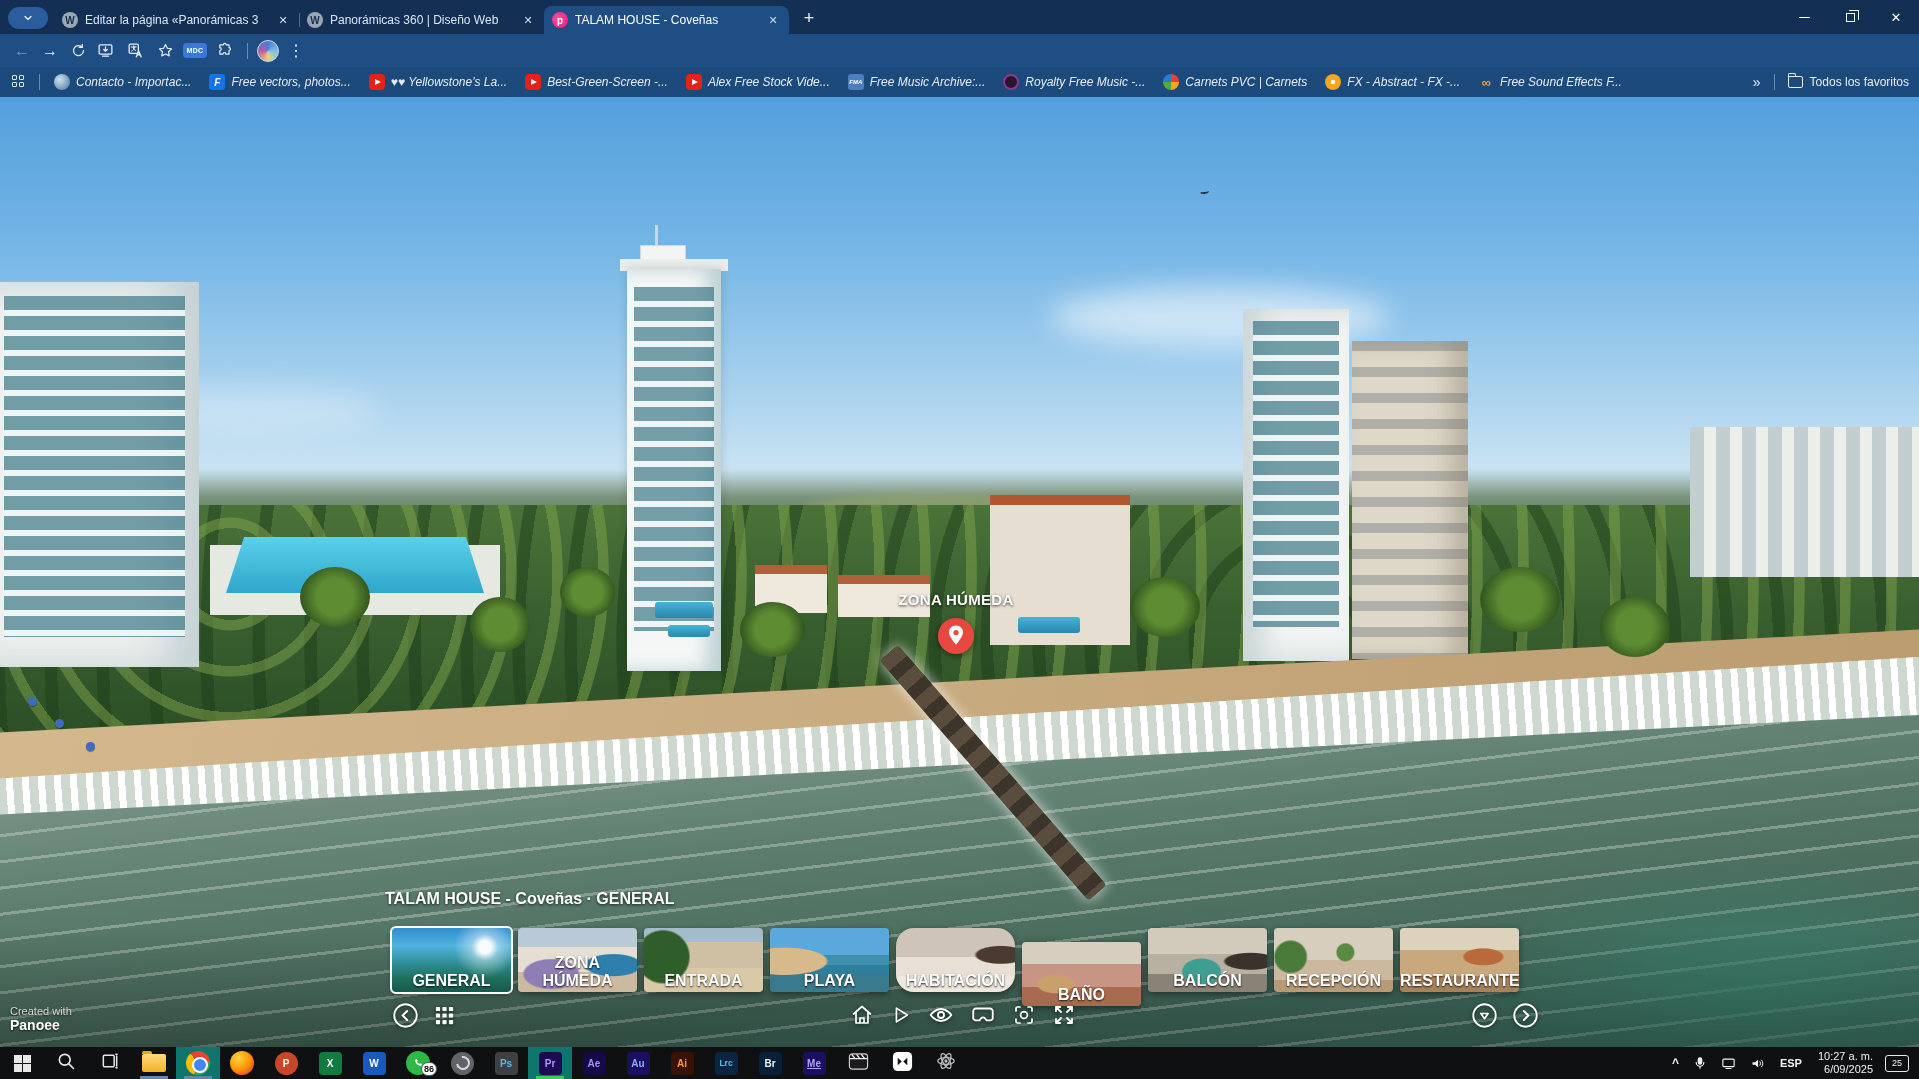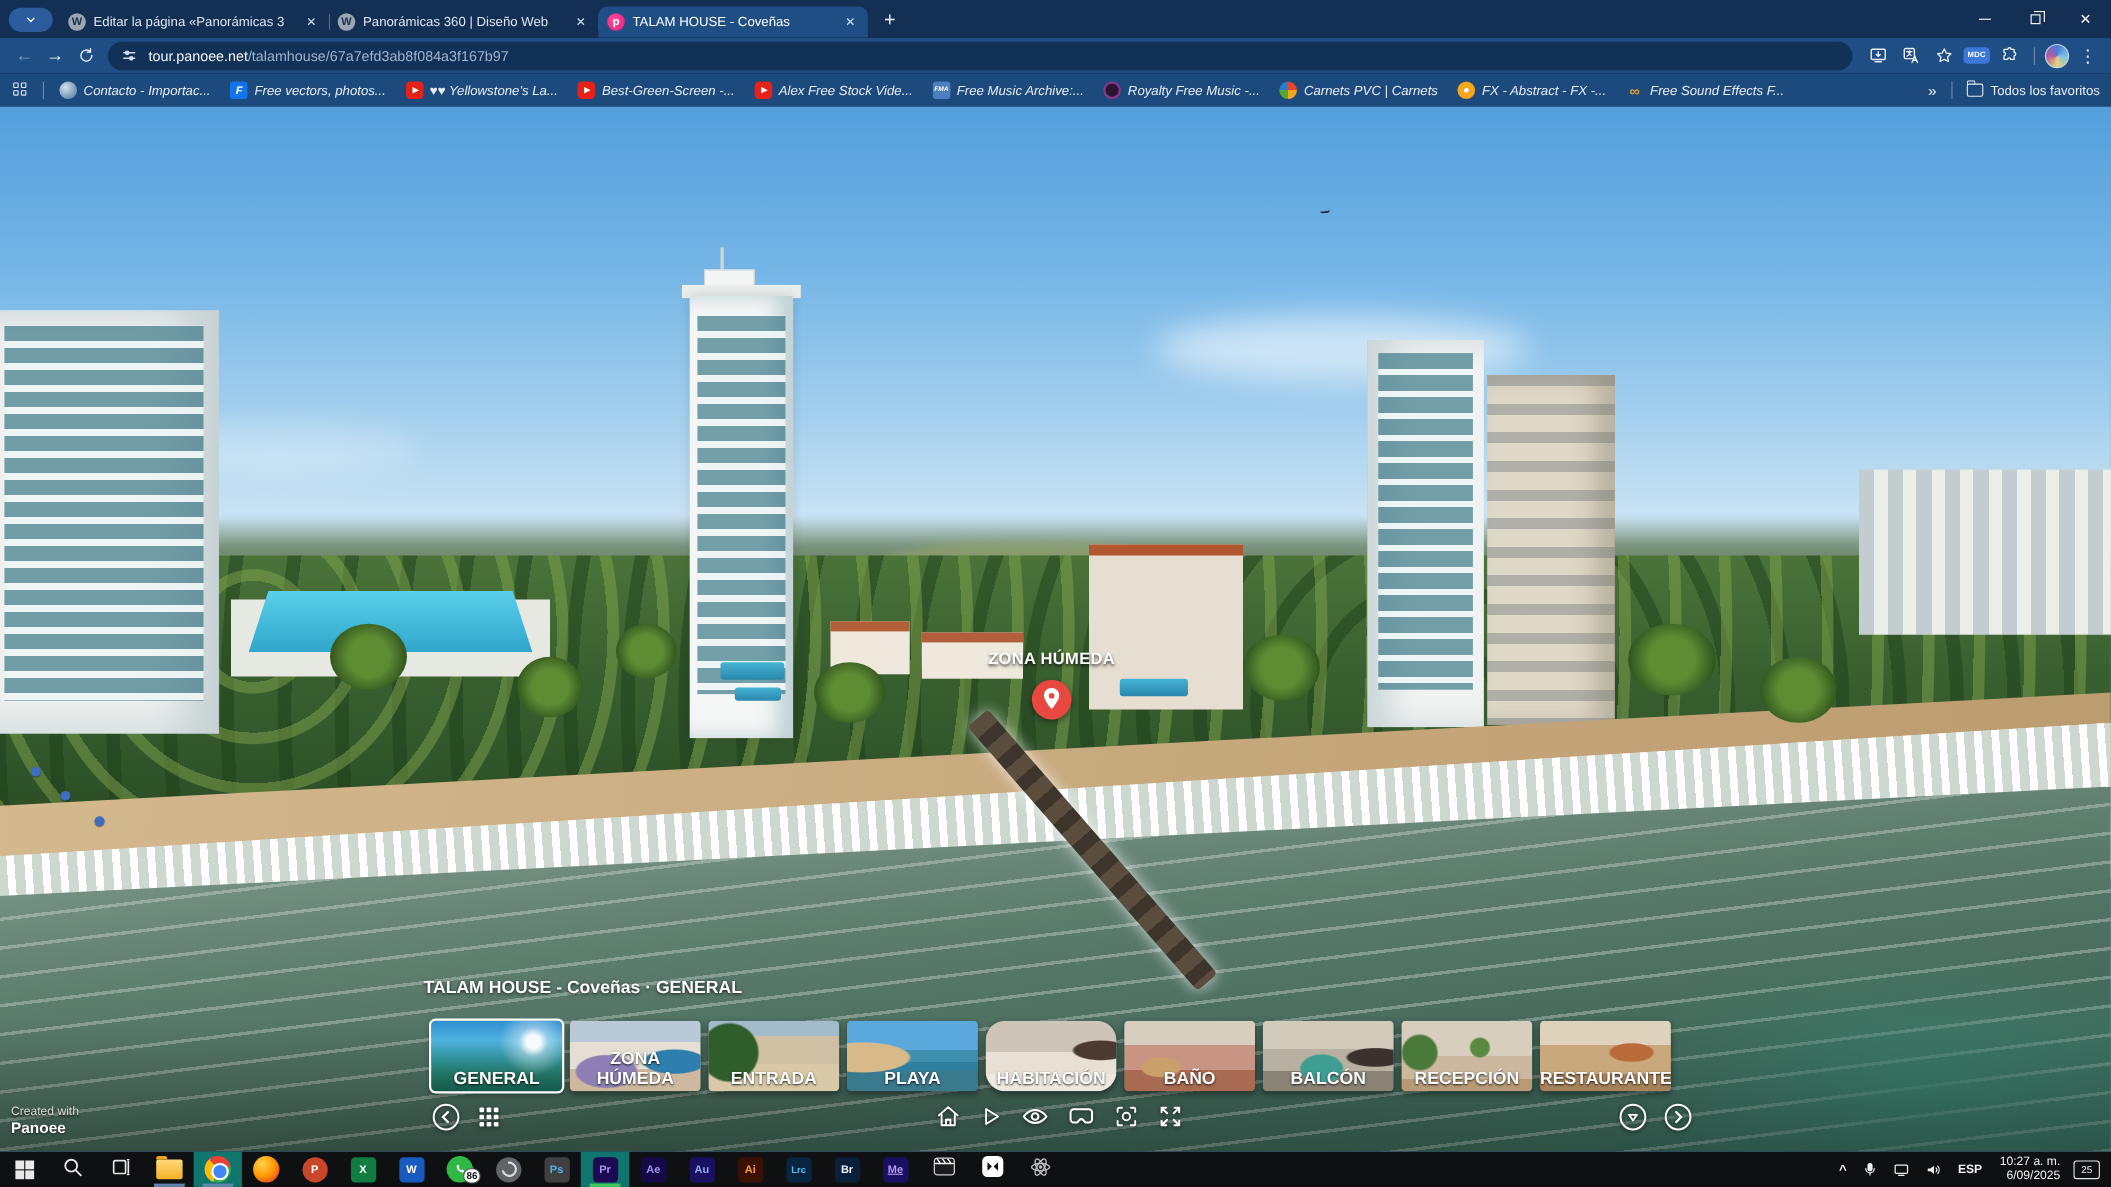--- a/index.html
+++ b/index.html
@@ -113,21 +113,21 @@
   .scene-title { position:absolute; left:385px; top:793px; color:#fff; font-size:16px; font-weight:bold; text-shadow:0 1px 3px rgba(0,0,0,.8); }
   .thumbs { position:absolute; left:392px; top:831px; display:flex; }
   .thumb { width:119px; height:64px; border-radius:4px; margin-right:7px; position:relative; overflow:hidden; flex:none; cursor:pointer; box-shadow:0 2px 6px rgba(0,0,0,.45); }
   .thumb.selected { outline:2px solid #fff; }
   .thumb-label { position:absolute; bottom:2px; left:0; width:100%; text-align:center; color:#fff; font-size:16px; font-weight:bold; text-shadow:0 1px 2px rgba(0,0,0,.85); }
   .th-general { background:radial-gradient(circle at 78% 30%, rgba(255,255,255,.95) 0 6%, rgba(255,255,255,.4) 13%, rgba(255,255,255,0) 30%), linear-gradient(180deg,#2f8fd0 0%,#4fb2de 28%,#2f8f96 55%,#1f6f5e 78%,#155a4c 100%); }
   .th-zona { background:radial-gradient(ellipse at 80% 58%, #2e7fae 0 20%, rgba(0,0,0,0) 22%), radial-gradient(ellipse at 28% 72%, #8d7fb5 0 22%, rgba(0,0,0,0) 24%), linear-gradient(180deg,#b9c9d8 0 30%,#e5ded2 30% 68%,#cdb9a0 68% 100%); }
   .th-entrada { background:radial-gradient(circle at 16% 45%, #2f5e2a 0 24%, rgba(0,0,0,0) 26%), linear-gradient(180deg,#a3bbca 0 22%,#cfc0a4 22% 62%,#d9c9a7 62% 100%); }
   .th-playa { background:radial-gradient(ellipse at 12% 52%, #d8ba8a 0 28%, rgba(0,0,0,0) 30%), linear-gradient(180deg,#5aa8dc 0 42%,#3f8fae 42% 58%,#2e7f9e 58% 72%,#3a7a8e 72% 100%); }
   .th-habitacion { background:radial-gradient(ellipse at 88% 42%, #4a3a30 0 16%, rgba(0,0,0,0) 18%), linear-gradient(180deg,#cfc4b8 0 45%,#e8e0d4 45% 75%,#efe8de 75% 100%);border-radius:18px; }
-  .th-bano { background:radial-gradient(ellipse at 28% 66%, #caa06a 0 14%, rgba(0,0,0,0) 16%), linear-gradient(180deg,#d8cec0 0 35%,#c89484 35% 70%,#a86a50 70% 100%); }
+  .th-bano { background:radial-gradient(ellipse at 28% 66%, #caa06a 0 14%, rgba(0,0,0,0) 16%), linear-gradient(180deg,#d8cec0 0 35%,#c89484 35% 70%,#a86a50 70% 100%);margin-top:14px; }
   .th-balcon { background:radial-gradient(ellipse at 45% 68%, #3f9e92 0 20%, rgba(0,0,0,0) 22%), radial-gradient(ellipse at 86% 52%, #3a322c 0 17%, rgba(0,0,0,0) 19%), linear-gradient(180deg,#d2cabb 0 40%,#b8b0a0 40% 72%,#8a8275 72% 100%);padding-left:40px; }
   .th-recepcion { background:radial-gradient(circle at 14% 45%, #4a7a3a 0 14%, rgba(0,0,0,0) 16%), radial-gradient(circle at 60% 38%, #5a8a42 0 10%, rgba(0,0,0,0) 12%), linear-gradient(180deg,#d8cebe 0 50%,#cbb89e 50% 82%,#b89a76 82% 100%); }
   .th-restaurante { background:radial-gradient(ellipse at 70% 45%, #b86a3a 0 16%, rgba(0,0,0,0) 18%), linear-gradient(180deg,#ddd2bc 0 35%,#c8a87c 35% 75%,#a8825a 75% 100%); }
 
   
   .vctl { position:absolute; display:flex; align-items:center; gap:14px; color:#fff; }
   .vbtn { cursor:pointer; filter:drop-shadow(0 1px 2px rgba(0,0,0,.6)); display:flex; align-items:center; justify-content:center; }
   .vctl-left { left:392px; top:905px; }
   .vctl-center { left:850px; top:905px; gap:16px; }
   .vctl-right { right:380px; top:905px; }
@@ -200,31 +200,20 @@
   </div>
 
   <div class="toolbar">
     <div class="nav-btn dim">←</div>
     <div class="nav-btn">→</div>
     <div class="nav-btn">
       <svg width="15" height="15" viewBox="0 0 24 24">
           <path d="M20 12a8 8 0 1 1-2.3-5.6M18 2v5h-5" stroke="#e9f0f8" stroke-width="2" fill="none" stroke-linecap="round"></path>
         </svg>
     </div>
-    <div class="urlbar">
-      <svg width="15" height="15" viewBox="0 0 24 24" style="margin-right:10px">
-          <g stroke="#cdd9e8" stroke-width="2" stroke-linecap="round">
-            <line x1="4" y1="8" x2="20" y2="8"></line>
-            <line x1="4" y1="16" x2="20" y2="16"></line>
-            <circle cx="9" cy="8" r="2.4" fill="#cdd9e8"></circle>
-            <circle cx="15" cy="16" r="2.4" fill="#cdd9e8"></circle>
-          </g>
-        </svg>
-      <div class="url-text"><span class="host">tour.panoee.net</span><span class="path">/talamhouse/67a7efd3ab8f084a3f167b97</span></div>
-    </div>
     <div class="tb-icons">
       <div class="tb-btn">
         <svg width="17" height="17" viewBox="0 0 24 24">
             <rect x="3" y="4" width="18" height="13" rx="1.5" stroke="#e9f0f8" stroke-width="1.8" fill="none"></rect>
             <path d="M12 7v6M9.5 10.5L12 13l2.5-2.5M8 20h8" stroke="#e9f0f8" stroke-width="1.8" fill="none" stroke-linecap="round"></path>
           </svg>
       </div>
       <div class="tb-btn">
         <svg width="17" height="17" viewBox="0 0 24 24">
             <rect x="3" y="3" width="13" height="13" rx="2" stroke="#e9f0f8" stroke-width="1.8" fill="none"></rect>

